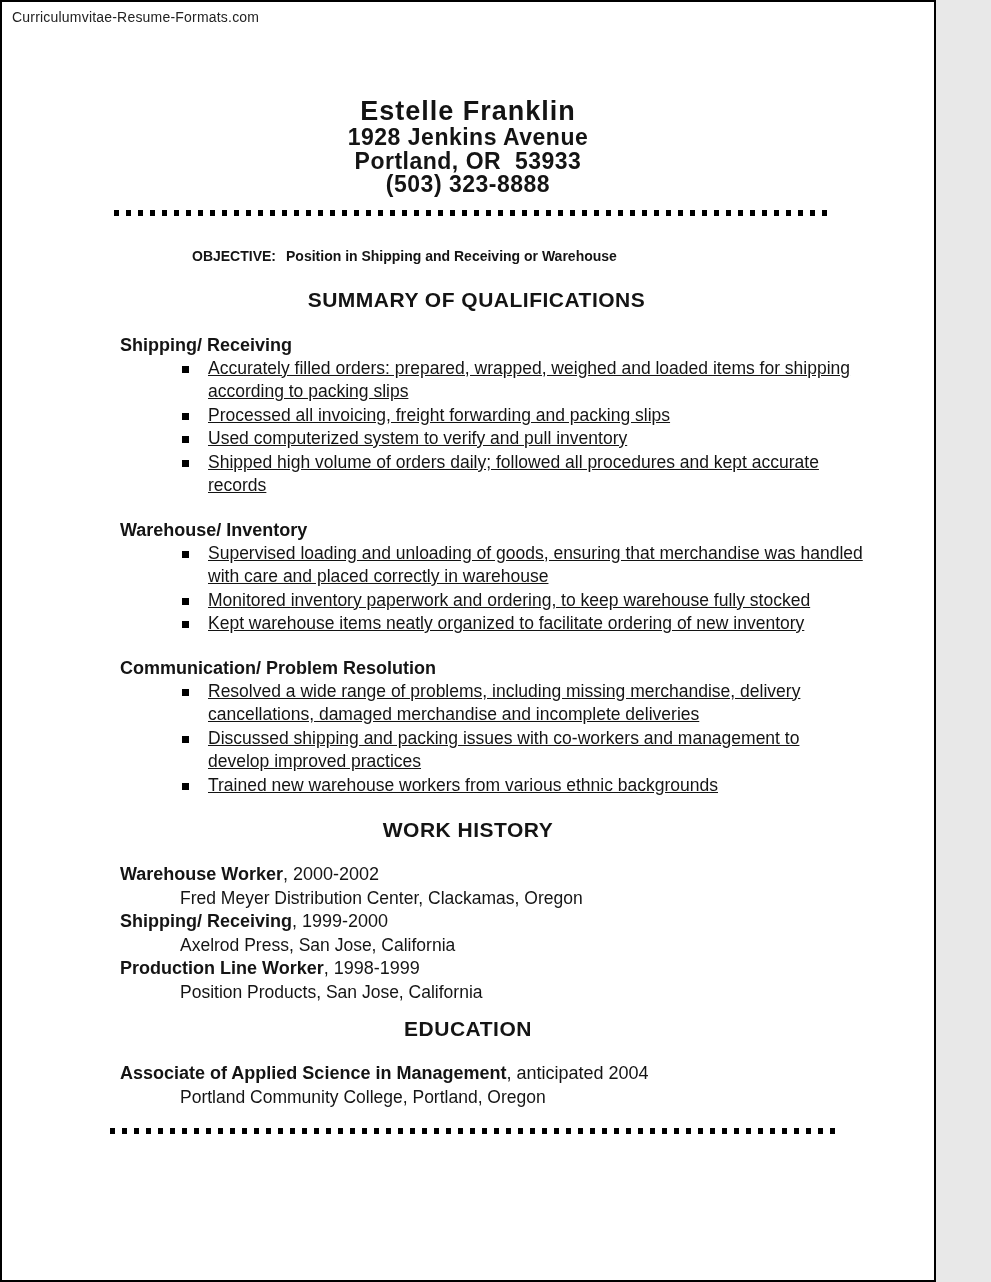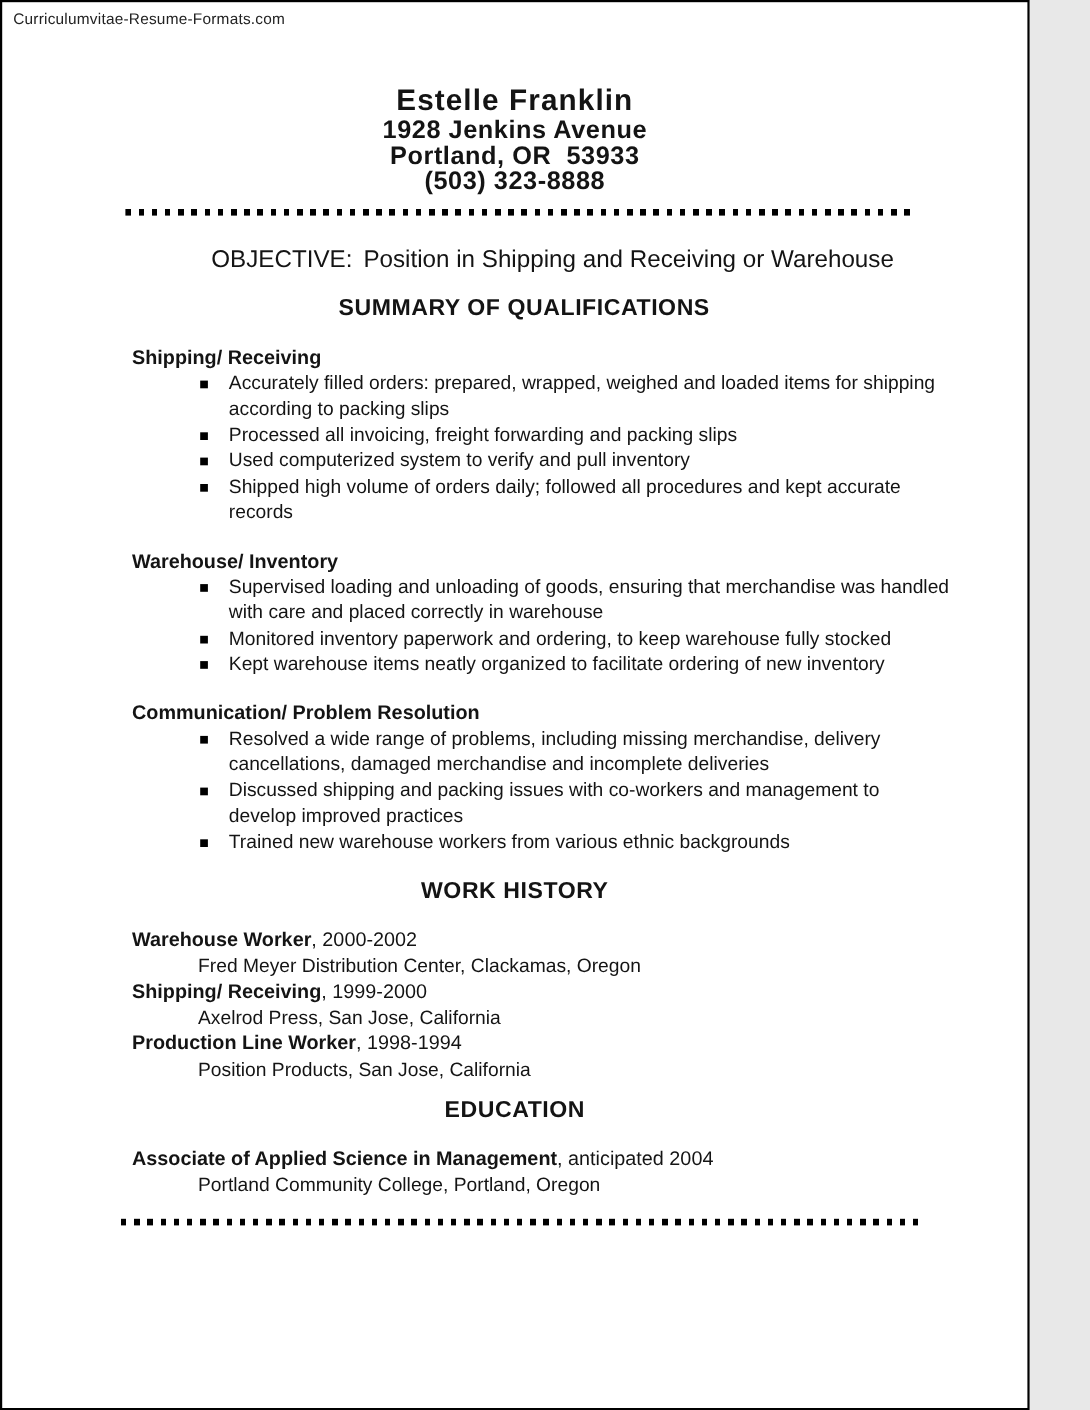--- a/index.html
+++ b/index.html
@@ -15,21 +15,21 @@
     overflow: hidden;
   }
   .watermark {
     position: absolute;
     top: 7px;
     left: 10px;
     font-size: 14px;
     color: #222;
     letter-spacing: 0.2px;
   }
-  header { text-align: center; padding-top: 74px; }
+  header { text-align: center; padding-top: 94px; }
   .name {
     font-size: 27px;
     font-weight: bold;
     line-height: 30px;
     letter-spacing: 1px;
   }
   .addr {
     font-size: 23px;
     font-weight: bold;
     line-height: 23.5px;
@@ -37,43 +37,43 @@
     letter-spacing: 0.5px;
   }
   .dotted {
     height: 6px;
     background-image: repeating-linear-gradient(90deg, #000 0, #000 5px, transparent 5px, transparent 12px);
   }
   .dotted-top { margin: 13px 106px 0 112px; }
   .dotted-bottom { margin: 19px 98px 0 108px; }
   .objective {
     margin: 30px 60px 0 190px;
-    font-size: 22px;
-    font-weight: normal;
+    font-size: 14px;
+    font-weight: bold;
     line-height: 20px;
   }
   .objective .obj-label { margin-right: 10px; }
   .big-heading {
     text-align: center;
     font-size: 21px;
     font-weight: bold;
     line-height: 22px;
     letter-spacing: 0.5px;
   }
   .h-summary { margin-top: 23px; padding-left: 17px; }
   .h-work { margin-top: 22px; }
   .h-edu { margin-top: 14px; }
   .qual-heading {
     margin: 22px 0 0 118px;
     font-size: 18px;
     font-weight: bold;
     line-height: 20px;
   }
   .qual-heading.first { margin-top: 24px; }
-  .bullets { margin: 2px 0 0 180px; width: 690px; }
+  .bullets { margin: 2px 0 0 180px; width: 690px; text-decoration: underline; }
   .bullet-row { display: flex; }
   .bullet-marker {
     flex: none;
     width: 7px;
     height: 7px;
     background: #000;
     margin: 9px 19px 0 0;
   }
   .bullet-text {
     font-size: 17.5px;
@@ -167,21 +167,21 @@
     </div>
   </div>
 
   <h2 class="big-heading h-work">WORK HISTORY</h2>
 
   <div class="entries">
     <p class="entry-title"><span class="role">Warehouse Worker</span><span>, 2000-2002</span></p>
     <p class="entry-org">Fred Meyer Distribution Center, Clackamas, Oregon</p>
     <p class="entry-title"><span class="role">Shipping/ Receiving</span><span>, 1999-2000</span></p>
     <p class="entry-org">Axelrod Press, San Jose, California</p>
-    <p class="entry-title"><span class="role">Production Line Worker</span><span>, 1998-1994</span></p>
+    <p class="entry-title"><span class="role">Production Line Worker</span><span>, 1998-1999</span></p>
     <p class="entry-org">Position Products, San Jose, California</p>
   </div>
 
   <h2 class="big-heading h-edu">EDUCATION</h2>
 
   <div class="entries">
     <p class="entry-title"><span class="degree">Associate of Applied Science in Management</span><span>, anticipated 2004</span></p>
     <p class="entry-org">Portland Community College, Portland, Oregon</p>
   </div>
 

